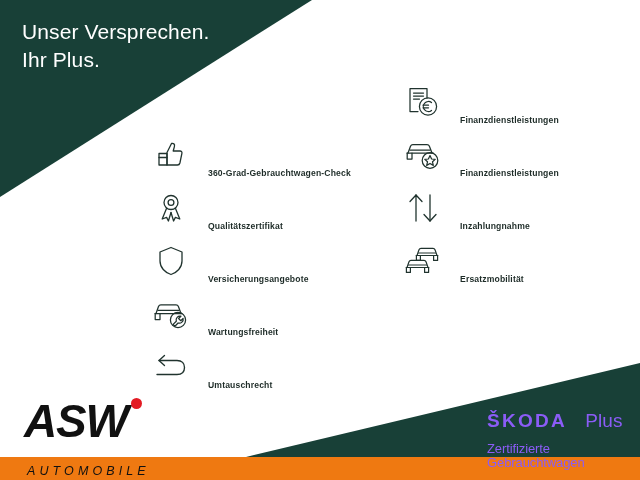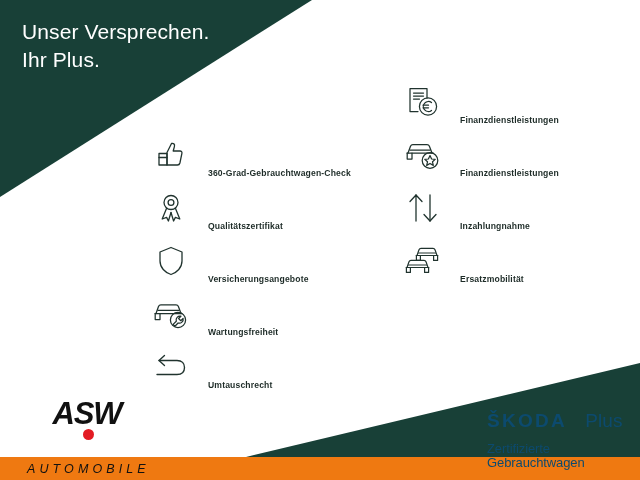--- a/index.html
+++ b/index.html
@@ -63,37 +63,37 @@
     font-size:8.6px;
     font-weight:bold;
     color:#1d2b27;
     letter-spacing:.15px;
     white-space:nowrap;
   }
 
   
   .asw-logo { position:absolute; left:24px; top:398px; }
   .asw-wordmark {
-    display:flex; align-items:center;
-    font-size:31px; font-weight:bold; font-style:italic;
-    color:#111111; letter-spacing:-1.2px; line-height:1;flex-direction:column;
+    display:flex; align-items:flex-start;
+    font-size:46px; font-weight:bold; font-style:italic;
+    color:#111111; letter-spacing:-1.2px; line-height:1;
   }
   .asw-dot {
     width:11px; height:11px; border-radius:50%;
     background:#e31b23; margin-left:3px; margin-bottom:2px;
     flex:0 0 11px;
   }
   .asw-sub {
     margin-top:20px; margin-left:3px;
     font-size:12.5px; font-style:italic; font-weight:500;
     letter-spacing:4.1px; color:#111111;
   }
 
   
-  .skoda-logo { position:absolute; left:487px; top:411px; color:#0c4a6e; }
+  .skoda-logo { position:absolute; left:487px; top:411px; color:#8b5cf6; }
   .skoda-line1 { display:flex; align-items:baseline; }
   .skoda-mark {
     font-size:19px; font-weight:bold; letter-spacing:2.3px; line-height:1;
   }
   .skoda-plus {
     font-size:19px; font-weight:400; letter-spacing:.1px; margin-left:18px; line-height:1;
   }
   .skoda-sub {
     margin-top:12px;
     font-size:13px; font-weight:400; letter-spacing:-.1px; line-height:1.1;

